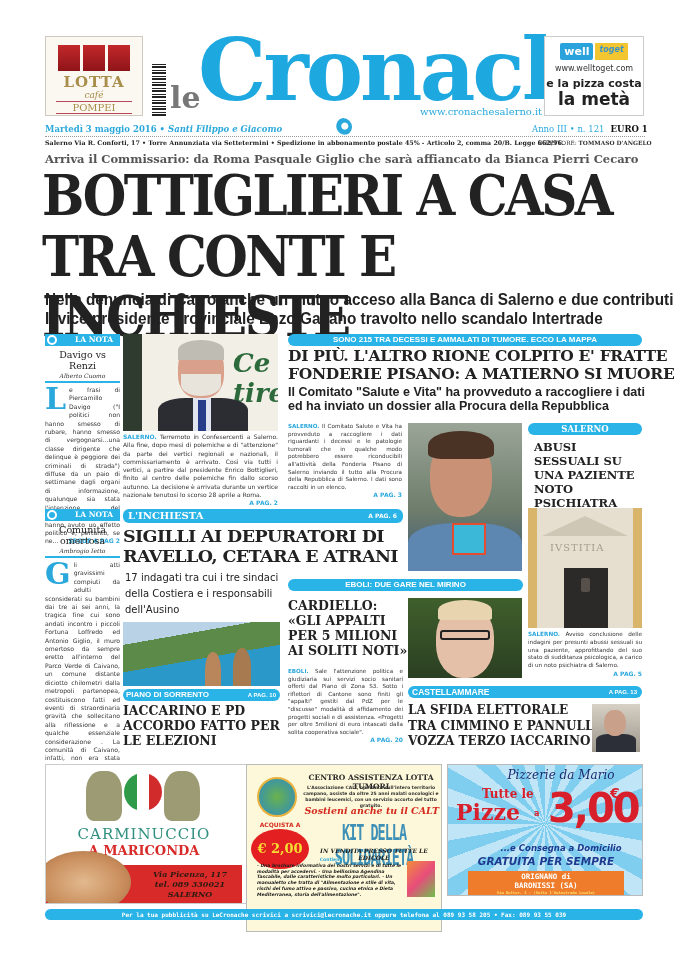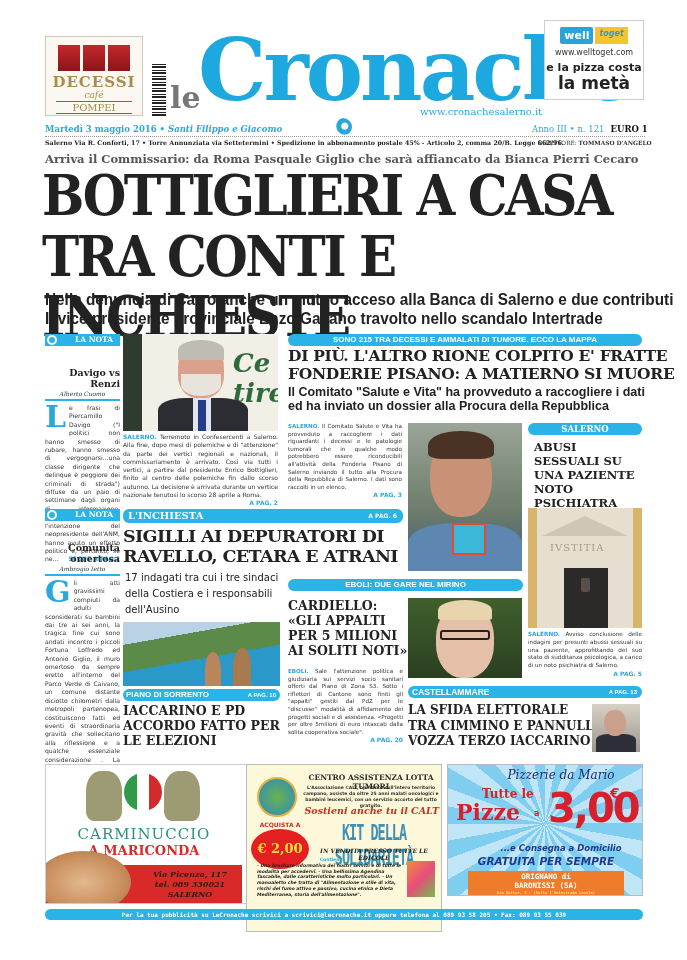--- a/index.html
+++ b/index.html
@@ -13,21 +13,21 @@
   #ad-hermes .sq { width: 22px; height: 26px; background: linear-gradient(#c2282b,#8f1418); }
   #ad-hermes .h1 { text-align: center; font-family: "DejaVu Serif", serif; color: #a98d4a; font-size: 15px; font-weight: bold; letter-spacing: 1px; margin-top: 2px; }
   #ad-hermes .h2 { text-align: center; font-family: "DejaVu Serif", serif; font-style: italic; color: #a98d4a; font-size: 9px; line-height: 9px; }
   #ad-hermes .h3 { text-align: center; font-family: "DejaVu Serif", serif; color: #a98d4a; font-size: 10px; border-top: 1px solid #b9475a; border-bottom: 1px solid #b9475a; margin: 1px 10px 0; }
 
   #barcode { left: 152px; top: 64px; width: 14px; height: 52px; background: repeating-linear-gradient(0deg,#222 0 2px,#fff 2px 3px,#222 3px 4px,#fff 4px 6px); }
   #masthead-le { left: 170px; top: 80px; font-family: "DejaVu Serif", serif; font-size: 30px; color: #777; font-weight: bold; }
   #masthead-title { left: 198px; top: 20px; font-family: "DejaVu Serif", serif; font-weight: bold; font-size: 86px; color: #1ea8e0; letter-spacing: -3px; line-height: 100px; }
   #masthead-url { left: 420px; top: 106px; font-size: 10px; color: #2aa8dc; font-family: "DejaVu Serif", serif; }
 
-  #ad-welltoget { left: 544px; top: 20px; width: 100px; height: 80px; border: 1px solid #cccccc; background: #fff; text-align: center; }
+  #ad-welltoget { left: 544px; top: 36px; width: 100px; height: 80px; border: 1px solid #cccccc; background: #fff; text-align: center; }
   #ad-welltoget .logos { display: flex; justify-content: center; gap: 2px; margin-top: 6px; }
   #ad-welltoget .well { background: #2aa3dd; color: #fff; font-size: 11px; font-weight: bold; padding: 2px 4px; border-radius: 2px; }
   #ad-welltoget .toget { background: #f3c531; color: #3a94c8; font-size: 8px; font-weight: bold; padding: 2px 4px; font-style: italic; }
   #ad-welltoget .url { font-size: 8px; color: #333; margin-top: 4px; }
   #ad-welltoget .t1 { font-size: 11px; font-weight: bold; color: #222; margin-top: 5px; line-height: 12px; }
   #ad-welltoget .t2 { font-size: 17px; font-weight: bold; color: #222; line-height: 18px; }
 
   #date-line { left: 45px; top: 124px; font-family: "DejaVu Serif", serif; font-size: 8.5px; color: #2aa8dc; font-weight: bold; }
   #date-line .saint { font-style: italic; margin-top: 40px; }
   #small-logo { left: 334px; top: 118px; width: 18px; height: 18px; border-radius: 50%; background: radial-gradient(circle at 60% 45%, #fff 0 3px, #2aa8dc 4px 8px, #fff 9px); }
@@ -39,21 +39,21 @@
   #director-line b { font-weight: bold; }
 
   
   #kicker { left: 45px; top: 152px; font-family: "DejaVu Serif", serif; font-size: 11.5px; color: #555; font-weight: bold; white-space: nowrap; }
   #headline { left: 42px; top: 166px; width: 610px; font-family: "DejaVu Serif", serif; font-weight: bold; font-size: 50px; line-height: 54px; color: #222; letter-spacing: -2.5px; transform: scaleY(1.12); transform-origin: top left; }
   #subhead { left: 45px; top: 290px; font-family: "Liberation Sans", sans-serif; font-size: 16.5px; line-height: 19px; color: #222; font-weight: bold; transform: scaleX(0.93); transform-origin: left; white-space: nowrap; }
 
   
   .nota-bar { height: 12px; background: #29b3e6; color: #fff; font-size: 7.5px; font-weight: bold; padding-left: 30px; line-height: 12px; font-family: "DejaVu Serif", serif; position: relative; }
   .nota-bar .c-icon { position: absolute; left: 2px; top: 1px; width: 10px; height: 10px; border: 2px solid #fff; border-radius: 50%; }
-  .nota-title { text-align: right; font-family: "DejaVu Serif", serif; font-weight: bold; font-size: 9.5px; margin-top: 21px; }
+  .nota-title { text-align: center; font-family: "DejaVu Serif", serif; font-weight: normal; font-size: 9.5px; margin-top: 3px; }
   .nota-author { text-align: center; font-family: "DejaVu Serif", serif; font-style: italic; font-size: 6px; margin-top: 1px; color: #333; }
   .nota-rule { border-top: 2px solid #29b3e6; margin: 2px 0 3px; }
   .nota-body { font-size: 6.1px; line-height: 8.4px; text-align: justify; color: #333; }
   .dropcap { float: left; font-size: 30px; line-height: 26px; color: #2aa8dc; font-weight: bold; margin-right: 3px; font-family: "DejaVu Serif", serif; }
   .segue { color: #2aa8dc; font-weight: bold; float: right; }
 
   #nota1 { left: 45px; top: 334px; width: 75px; }
   #nota2 { left: 45px; top: 509px; width: 75px; }
 
   
@@ -160,21 +160,21 @@
 </style>
 </head>
 <body>
 
 <div class="abs" id="ad-hermes">
   <div class="squares">
       <div class="sq"></div>
       <div class="sq"></div>
       <div class="sq"></div>
     </div>
-  <div class="h1">DECESSI</div>
+  <div class="h1">LOTTA</div>
   <div class="h2">café</div>
   <div class="h3">POMPEI</div>
 </div>
 <div class="abs" id="barcode"></div>
 <div class="abs" id="masthead-le">le</div>
 <div class="abs" id="masthead-title">Cronache</div>
 <div class="abs" id="masthead-url">www.cronachesalerno.it</div>
 
 <div class="abs" id="ad-welltoget">
   <div class="logos">

